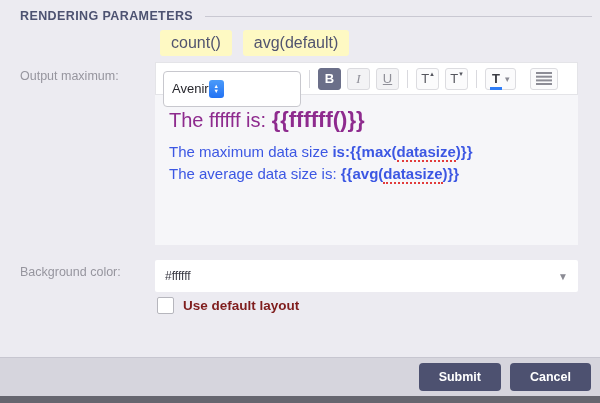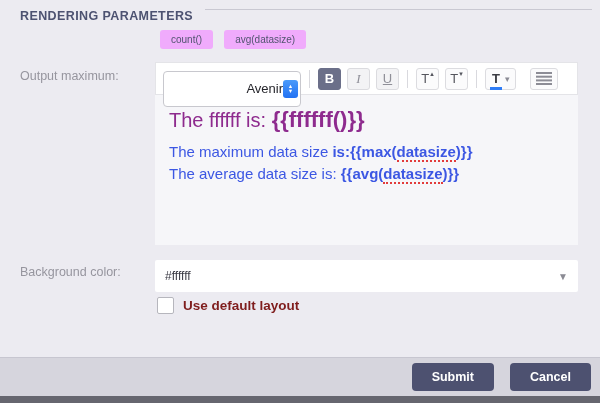--- a/index.html
+++ b/index.html
@@ -1,35 +1,35 @@
 <!DOCTYPE html>
 <html><head>
 <meta charset="utf-8">
 <style>
   html,body{margin:0;padding:0;}
   .page{position:relative;width:600px;height:403px;background:#ecebf1;
         font-family:"Liberation Sans",sans-serif;overflow:hidden;}
 
   
-  .header{position:absolute;left:20px;right:8px;top:9px;display:flex;gap:12px;}
+  .header{position:absolute;left:20px;right:8px;top:9px;display:flex;align-items:center;gap:12px;}
   .header .title{font-size:12.5px;font-weight:bold;color:#4d5271;letter-spacing:.4px;}
   .header .rule{flex:1;height:1px;background:#c9c8d2;}
 
   
   .chips{position:absolute;left:160px;top:30px;display:flex;gap:11px;}
-  .chip{background:#f0abfc;color:#51546f;font-size:10px;padding:4px 11px;border-radius:3px;cursor:pointer;}
+  .chip{background:#fef9c3;color:#51546f;font-size:16px;padding:4px 11px;border-radius:3px;cursor:pointer;}
 
   .field-label{position:absolute;left:20px;color:#96959e;font-size:12.5px;}
 
   
   .editor{position:absolute;left:155px;top:62px;width:423px;}
   .toolbar{box-sizing:border-box;height:33px;background:#fff;border:1px solid #e4e4e8;
            display:flex;align-items:center;padding:0 7px;gap:6px;}
   .font-select{box-sizing:border-box;width:138px;height:36px;background:#fff;border:1px solid #c8c8ce;
-           border-radius:4px;display:flex;align-items:center;justify-content:flex-end;
+           border-radius:4px;display:flex;align-items:center;justify-content:flex-start;
            padding:0 2px 0 8px;font-size:13px;color:#26262c;cursor:pointer;margin-top:20px;}
   .stepper{width:15px;height:18px;border-radius:3px;background:linear-gradient(#4b9bfa,#2272f3);
            display:flex;flex-direction:column;align-items:center;justify-content:center;
            color:#fff;font-size:5.5px;line-height:5px;}
   .tsep{width:1px;height:18px;background:#d9d9de;margin:0 2px;}
   .tbtn{box-sizing:border-box;min-width:23px;height:22px;border-radius:3px;display:flex;
         align-items:center;justify-content:center;font-size:13px;cursor:pointer;}
   .tbtn.light{background:#f3f3f5;border:1px solid #dbdbdf;color:#8f8f98;}
   .tbtn.active{background:#6b6f89;color:#fff;font-weight:bold;border:1px solid #6b6f89;}
   .tbtn.plain{background:#fbfbfc;border:1px solid #dcdce0;color:#55565e;}
@@ -56,38 +56,38 @@
   .dd-caret{color:#8b8b94;font-size:10px;}
 
   
   .checkbox-row{position:absolute;left:157px;top:297px;display:flex;align-items:center;gap:9px;}
   .cb{width:15px;height:15px;background:#fff;border:1px solid #b6b6bd;border-radius:2px;cursor:pointer;}
   .cb-label{font-size:13.5px;color:#7f1d1d;font-weight:600;}
 
   
   .footer{position:absolute;left:0;top:357px;width:600px;height:39px;background:#d6d5dd;
           border-top:1px solid #c7c6d0;display:flex;align-items:center;justify-content:flex-end;
-          gap:16px;padding-right:9px;box-sizing:border-box;}
+          gap:9px;padding-right:9px;box-sizing:border-box;}
   .btn{background:#4d5170;color:#fff;font-size:12.5px;font-weight:600;border:none;border-radius:4px;
        height:28px;padding:0 20px;cursor:pointer;font-family:"Liberation Sans",sans-serif;}
   .bottom-bar{position:absolute;left:0;top:396px;width:600px;height:7px;background:#66666f;}
 </style>
 </head>
 <body>
 
 <div class="page">
 
   <div class="header">
     <span class="title">RENDERING PARAMETERS</span>
     <span class="rule"></span>
   </div>
 
   <div class="chips">
     <span class="chip">count()</span>
-    <span class="chip">avg(datasize)</span>
+    <span class="chip">avg(default)</span>
   </div>
 
   <span class="field-label" style="top:69px">Output maximum:</span>
 
   <div class="editor">
     <div class="toolbar">
       <div class="font-select">
         <span>Avenir</span>
         <span class="stepper">
           <span>▲</span>

